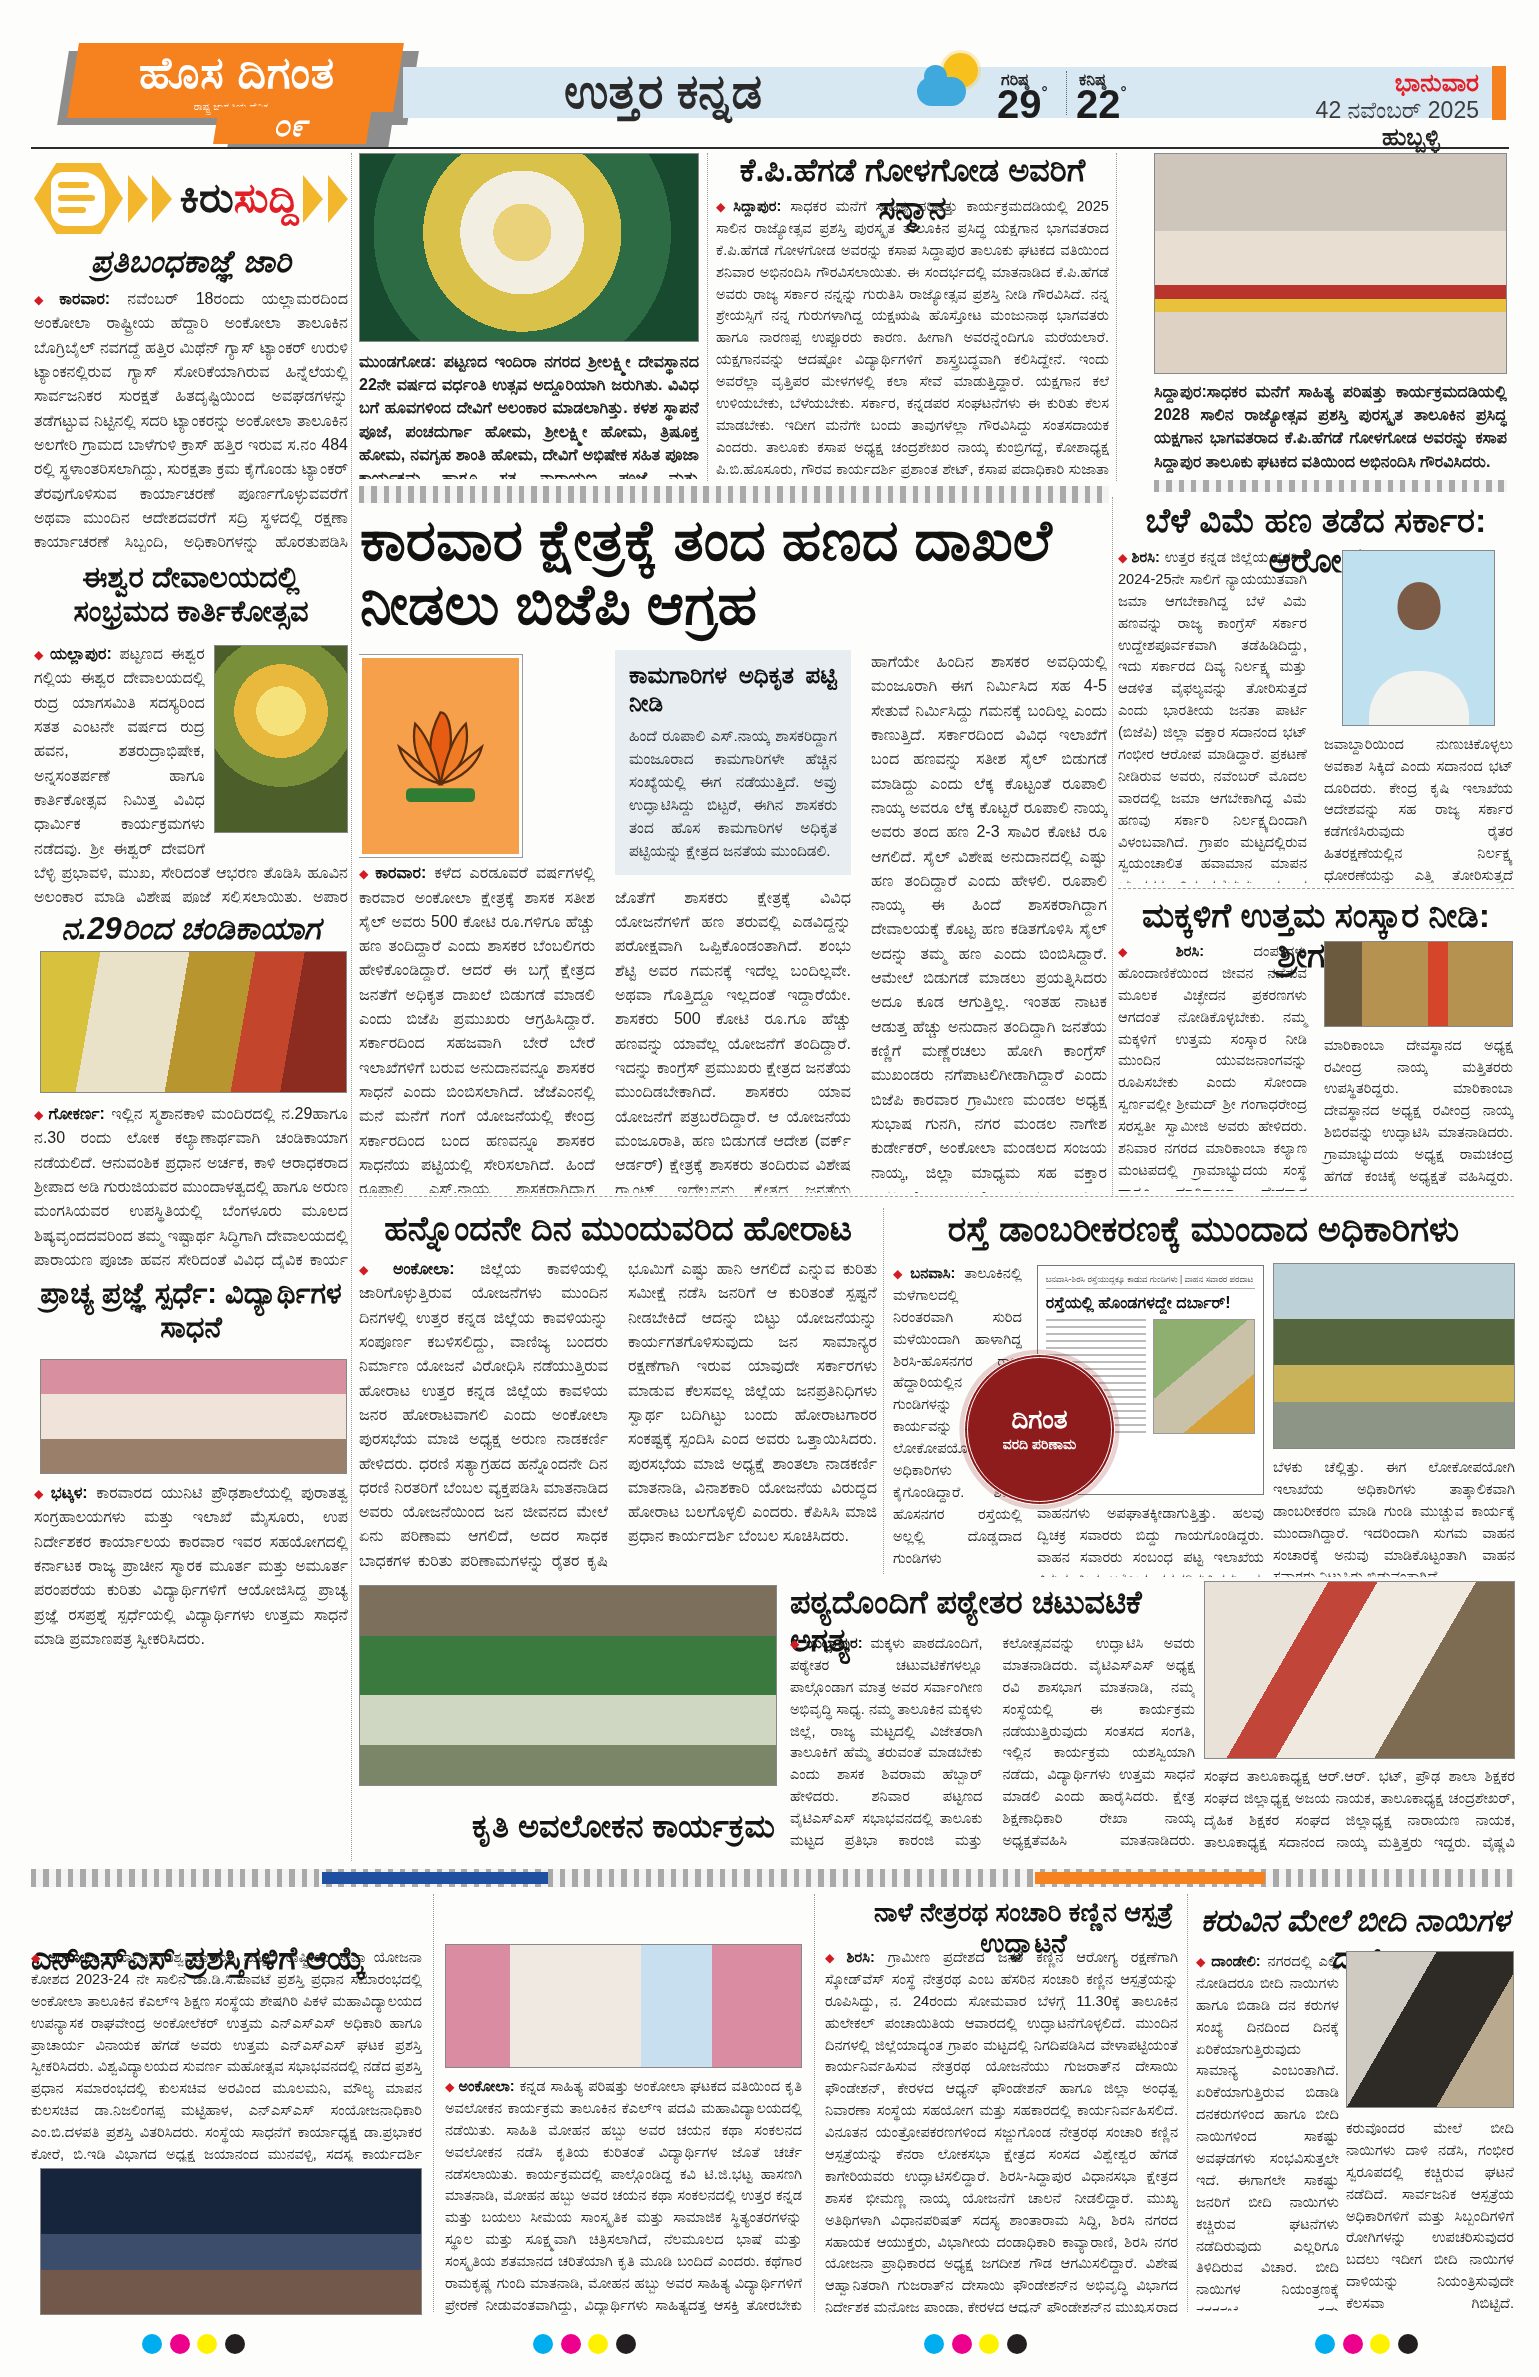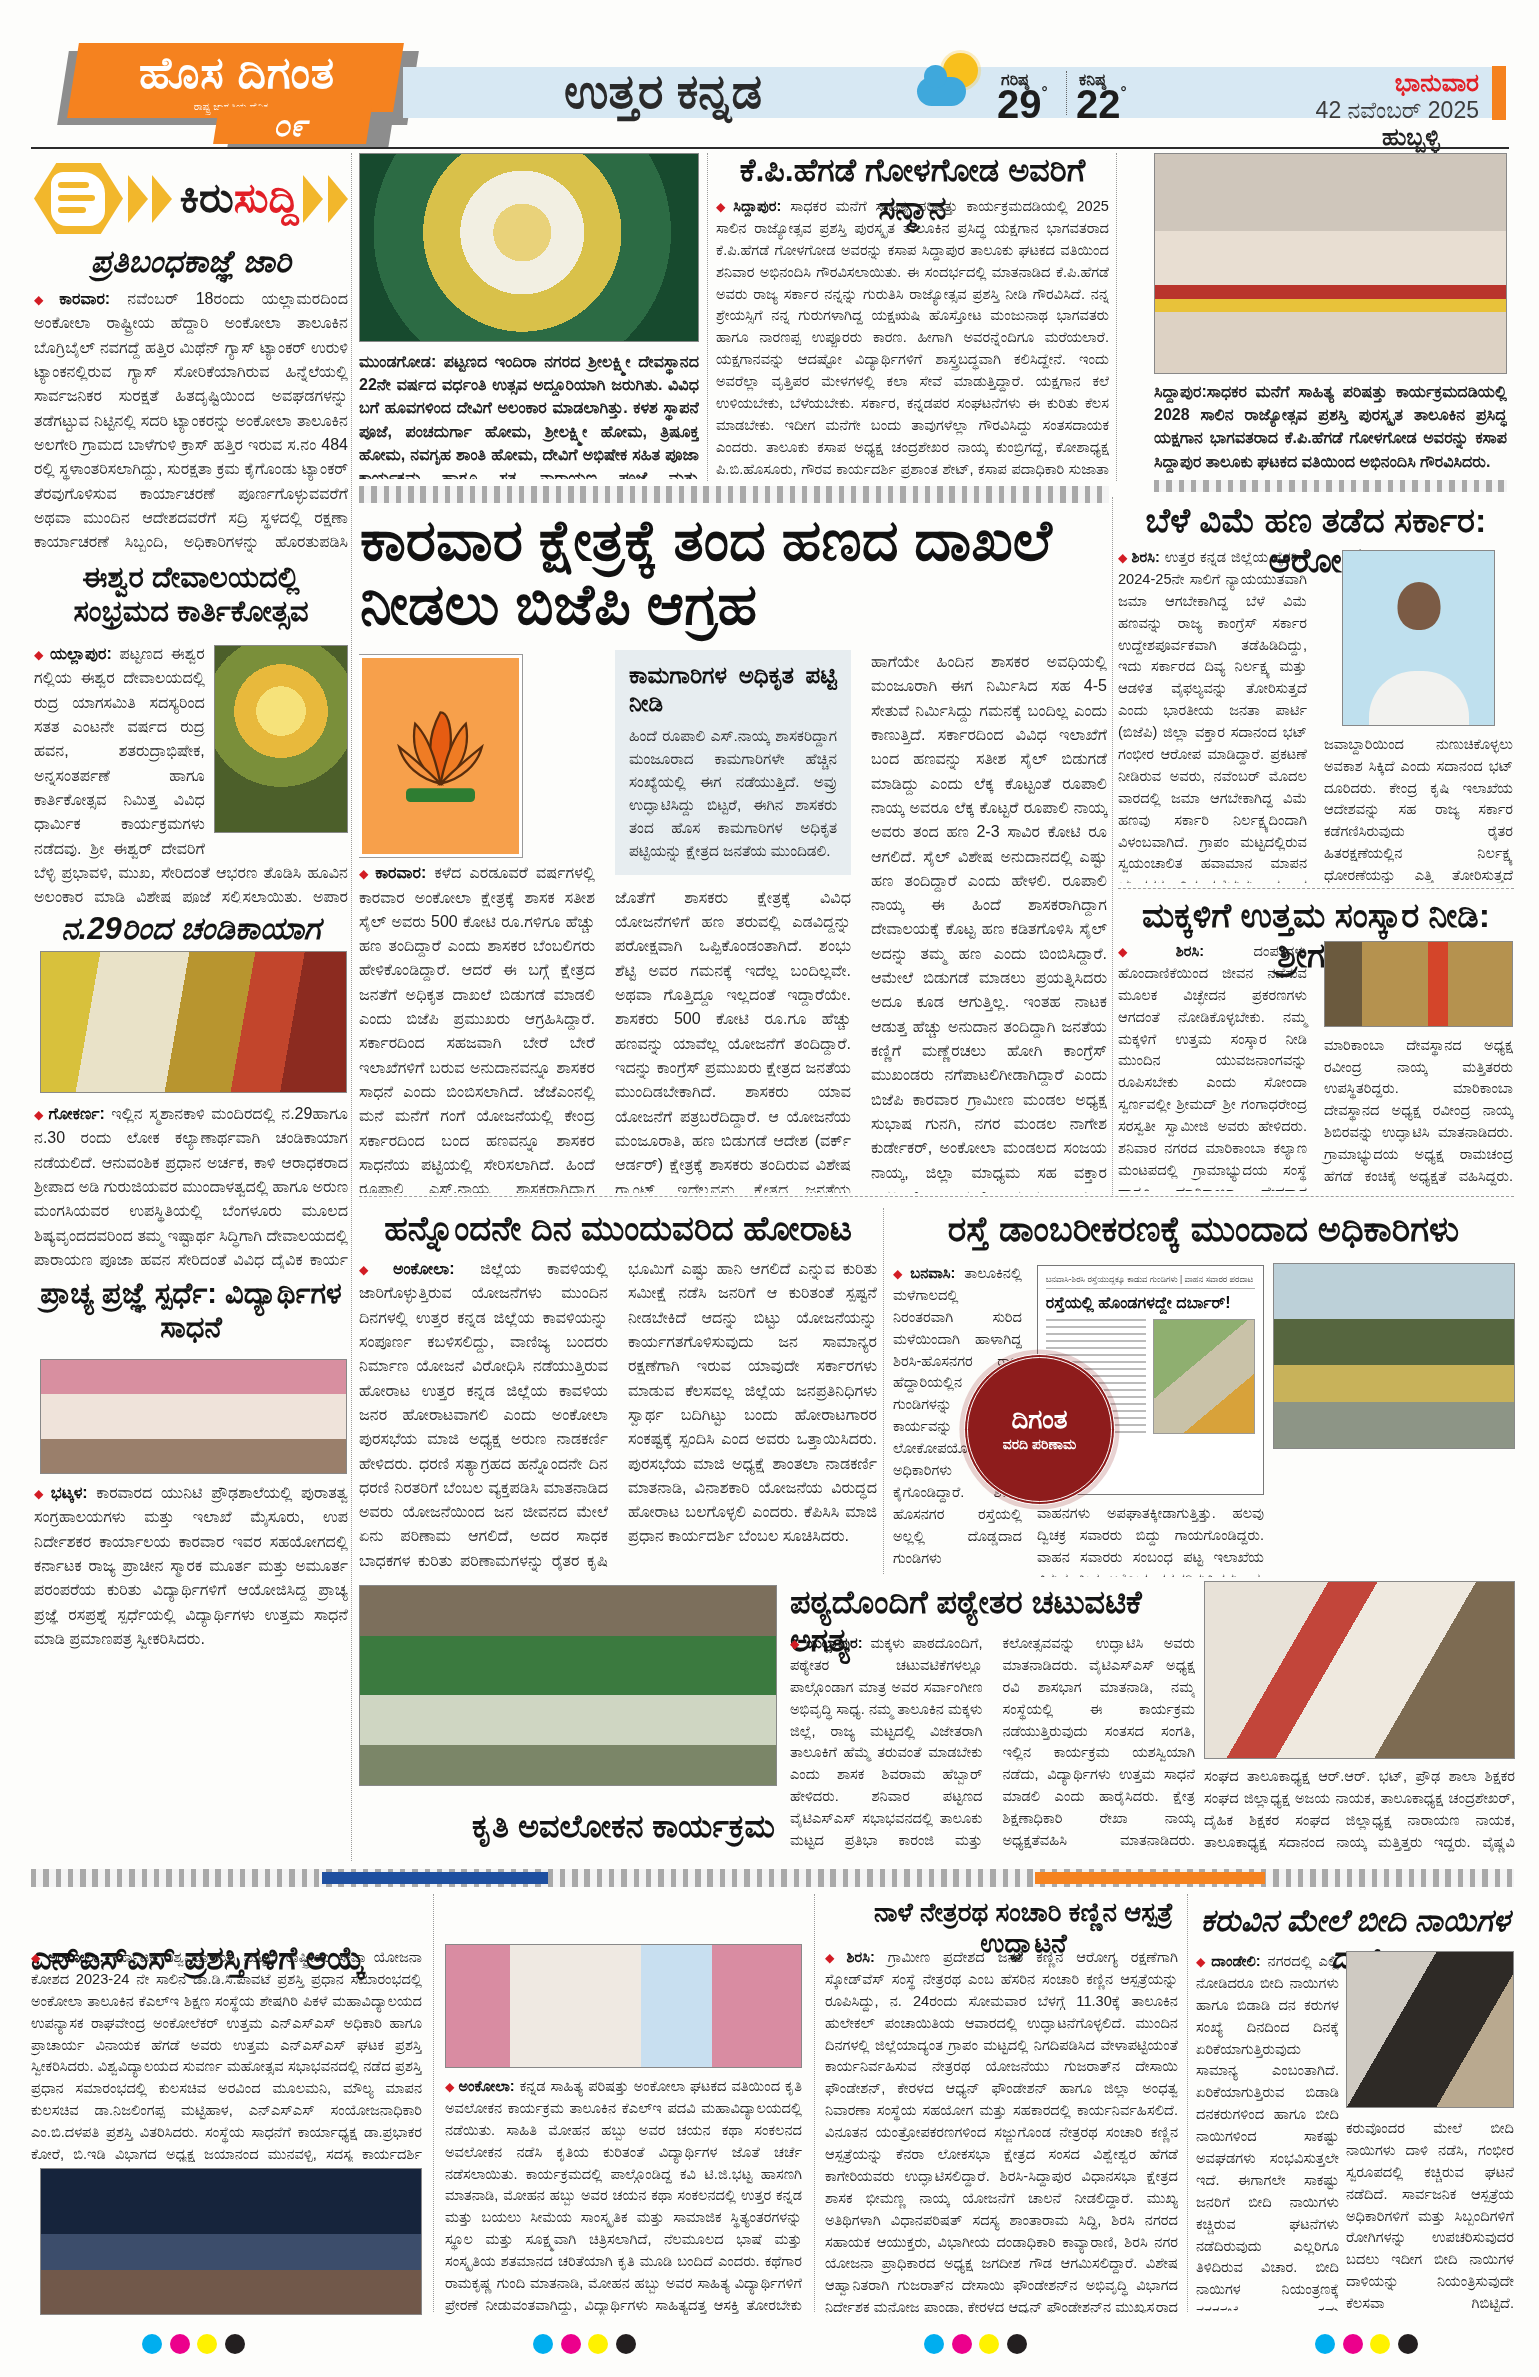--- a/index.html
+++ b/index.html
@@ -256,20 +256,21 @@
       <div style="flex:1;background:linear-gradient(140deg,#8faf70 0 40%,#c9c2a8 40% 70%,#d8a23a 70% 100%);border:0.8px solid #999;"></div>
     </div>
   </div>
   <div class="seal" style="left:964px;top:1354px;">
     <div class="s1">ದಿಗಂತ</div>
     <div class="s2">ವರದಿ ಪರಿಣಾಮ</div>
   </div>
   <div class="photo" style="left:1273px;top:1263px;width:242px;height:186px;
     background:linear-gradient(180deg,#bcd0d8 0 30%,#56663f 30% 55%,#c8b25a 55% 75%,#8d9586 75% 100%);"></div>
   <div class="abs body-sm" style="left:1037px;top:1503px;width:227px;height:74px;overflow:hidden;">ವಾಹನಗಳು ಅಪಘಾತಕ್ಕೀಡಾಗುತ್ತಿತ್ತು. ಹಲವು ದ್ವಿಚಕ್ರ ಸವಾರರು ಬಿದ್ದು ಗಾಯಗೊಂಡಿದ್ದರು. ವಾಹನ ಸವಾರರು ಸಂಬಂಧ ಪಟ್ಟ ಇಲಾಖೆಯ ವಿರುದ್ಧ ತೀವ್ರ ಆಕ್ರೋಶ ವ್ಯಕ್ತಪಡಿಸುತ್ತಿದ್ದರು. ಈ ಕುರಿತು ಹೊಸದಿಗಂತ ಪತ್ರಿಕೆಯು ರಸ್ತೆಯಲ್ಲಿ ಹೊಂಡಗಳದ್ದೇ ದರ್ಬಾರ್! ಎಂಬ ತಲೆ ಬರಹದಡಿ ವರದಿ ಮಾಡಿ ಸಮಸ್ಯೆ ಕುರಿತು</div>
+  <div class="abs body-sm" style="left:1273px;top:1457px;width:242px;height:120px;overflow:hidden;">ಬೆಳಕು ಚೆಲ್ಲಿತ್ತು. ಈಗ ಲೋಕೋಪಯೋಗಿ ಇಲಾಖೆಯ ಅಧಿಕಾರಿಗಳು ತಾತ್ಕಾಲಿಕವಾಗಿ ಡಾಂಬರೀಕರಣ ಮಾಡಿ ಗುಂಡಿ ಮುಚ್ಚುವ ಕಾರ್ಯಕ್ಕೆ ಮುಂದಾಗಿದ್ದಾರೆ. ಇದರಿಂದಾಗಿ ಸುಗಮ ವಾಹನ ಸಂಚಾರಕ್ಕೆ ಅನುವು ಮಾಡಿಕೊಟ್ಟಂತಾಗಿ ವಾಹನ ಸವಾರರು ನಿಟ್ಟುಸಿರು ಬಿಡುವಂತಾಗಿದೆ.</div>
 
   <div class="abs hd hd-42" style="left:790px;top:1584px;width:399px;text-align:left;">ಪಠ್ಯದೊಂದಿಗೆ ಪಠ್ಯೇತರ ಚಟುವಟಿಕೆ ಅಗತ್ಯ</div>
   <div class="abs body-sm cols2" style="left:790px;top:1633px;width:405px;height:224px;overflow:hidden;">
     <span class="diamond">◆</span><span class="dl">ಯಲ್ಲಾಪುರ:</span>
     <span>ಮಕ್ಕಳು ಪಾಠದೊಂದಿಗೆ, ಪಠ್ಯೇತರ ಚಟುವಟಿಕೆಗಳಲ್ಲೂ ಪಾಲ್ಗೊಂಡಾಗ ಮಾತ್ರ ಅವರ ಸರ್ವಾಂಗೀಣ ಅಭಿವೃದ್ಧಿ ಸಾಧ್ಯ. ನಮ್ಮ ತಾಲೂಕಿನ ಮಕ್ಕಳು ಜಿಲ್ಲೆ, ರಾಜ್ಯ ಮಟ್ಟದಲ್ಲಿ ವಿಜೇತರಾಗಿ ತಾಲೂಕಿಗೆ ಹೆಮ್ಮೆ ತರುವಂತೆ ಮಾಡಬೇಕು ಎಂದು ಶಾಸಕ ಶಿವರಾಮ ಹೆಬ್ಬಾರ್ ಹೇಳಿದರು. ಶನಿವಾರ ಪಟ್ಟಣದ ವೈಟಿಎಸ್‌ಎಸ್ ಸಭಾಭವನದಲ್ಲಿ ತಾಲೂಕು ಮಟ್ಟದ ಪ್ರತಿಭಾ ಕಾರಂಜಿ ಮತ್ತು ಕಲೋತ್ಸವವನ್ನು ಉದ್ಘಾಟಿಸಿ ಅವರು ಮಾತನಾಡಿದರು. ವೈಟಿಎಸ್‌ಎಸ್ ಅಧ್ಯಕ್ಷ ರವಿ ಶಾಸಭಾಗ ಮಾತನಾಡಿ, ನಮ್ಮ ಸಂಸ್ಥೆಯಲ್ಲಿ ಈ ಕಾರ್ಯಕ್ರಮ ನಡೆಯುತ್ತಿರುವುದು ಸಂತಸದ ಸಂಗತಿ, ಇಲ್ಲಿನ ಕಾರ್ಯಕ್ರಮ ಯಶಸ್ವಿಯಾಗಿ ನಡೆದು, ವಿದ್ಯಾರ್ಥಿಗಳು ಉತ್ತಮ ಸಾಧನೆ ಮಾಡಲಿ ಎಂದು ಹಾರೈಸಿದರು. ಕ್ಷೇತ್ರ ಶಿಕ್ಷಣಾಧಿಕಾರಿ ರೇಖಾ ನಾಯ್ಕ ಅಧ್ಯಕ್ಷತೆವಹಿಸಿ ಮಾತನಾಡಿದರು. ವೇದಿಕೆಯಲ್ಲಿ ಪ್ರಾಂಶುಪಾಲ ಆನಂದ ಹೆಗಡೆ, ರಾಜ್ಯ ಸರ್ಕಾರಿ ನೌಕರರ ಸಂಘದ ತಾಲೂಕಾಧ್ಯಕ್ಷ ಸಂಜೀವಕುಮಾರ ಹೆಗ್ಗೇರಿ, ಪ್ರಾ.ಶಾ.ಶಿಕ್ಷಕರ</span>
   </div>
   <div class="photo" style="left:1204px;top:1581px;width:311px;height:178px;
     background:linear-gradient(120deg,#e8e2d8 0 30%,#c2453a 30% 42%,#efe9df 42% 66%,#7d6b52 66% 100%);"></div>
   <div class="abs body-sm" style="left:1204px;top:1766px;width:311px;height:90px;overflow:hidden;">ಸಂಘದ ತಾಲೂಕಾಧ್ಯಕ್ಷ ಆರ್.ಆರ್. ಭಟ್, ಪ್ರೌಢ ಶಾಲಾ ಶಿಕ್ಷಕರ ಸಂಘದ ಜಿಲ್ಲಾಧ್ಯಕ್ಷ ಅಜಯ ನಾಯಕ, ತಾಲೂಕಾಧ್ಯಕ್ಷ ಚಂದ್ರಶೇಖರ್, ದೈಹಿಕ ಶಿಕ್ಷಕರ ಸಂಘದ ಜಿಲ್ಲಾಧ್ಯಕ್ಷ ನಾರಾಯಣ ನಾಯಕ, ತಾಲೂಕಾಧ್ಯಕ್ಷ ಸದಾನಂದ ನಾಯ್ಕ ಮತ್ತಿತ್ತರು ಇದ್ದರು. ವೈಷ್ಣವಿ ಸಂಗಡಿಗರು ಪ್ರಾರ್ಥಿಸಿದರು. ದೈಹಿಕ ಶಿಕ್ಷಣ ಪರಿವೀಕ್ಷಕ ಪ್ರಕಾಶ ತಾರಿಕೊಪ್ಪ ಸ್ವಾಗತಿಸಿದರು. ವಿನೋದ ಭಟ್ ನಿರ್ವಹಿಸಿದರು. ಶಿಕ್ಷಣ ಸಂಯೋಜಕ ಸಂತೋಷ ಜಿಗಳೂರು ವಂದಿಸಿದರು.</div>
 

